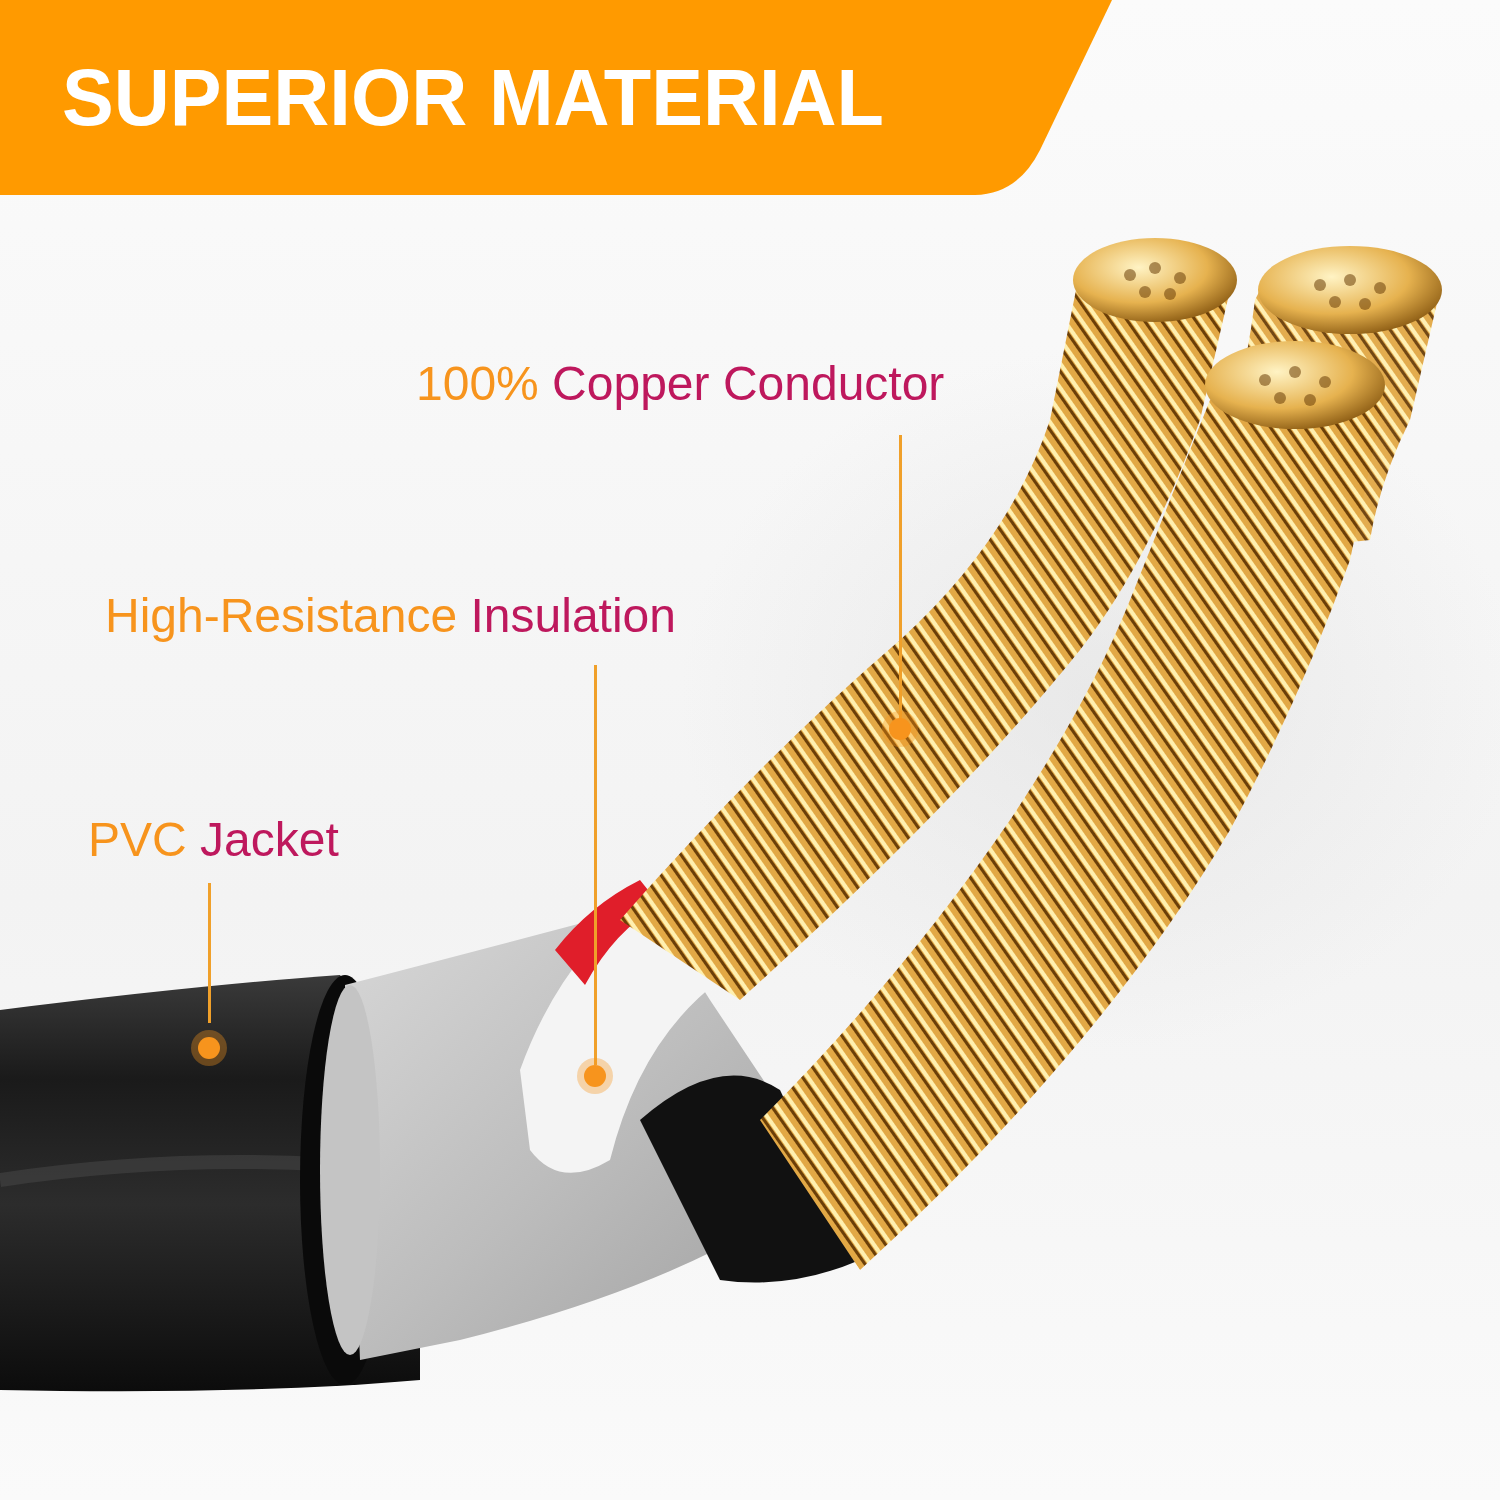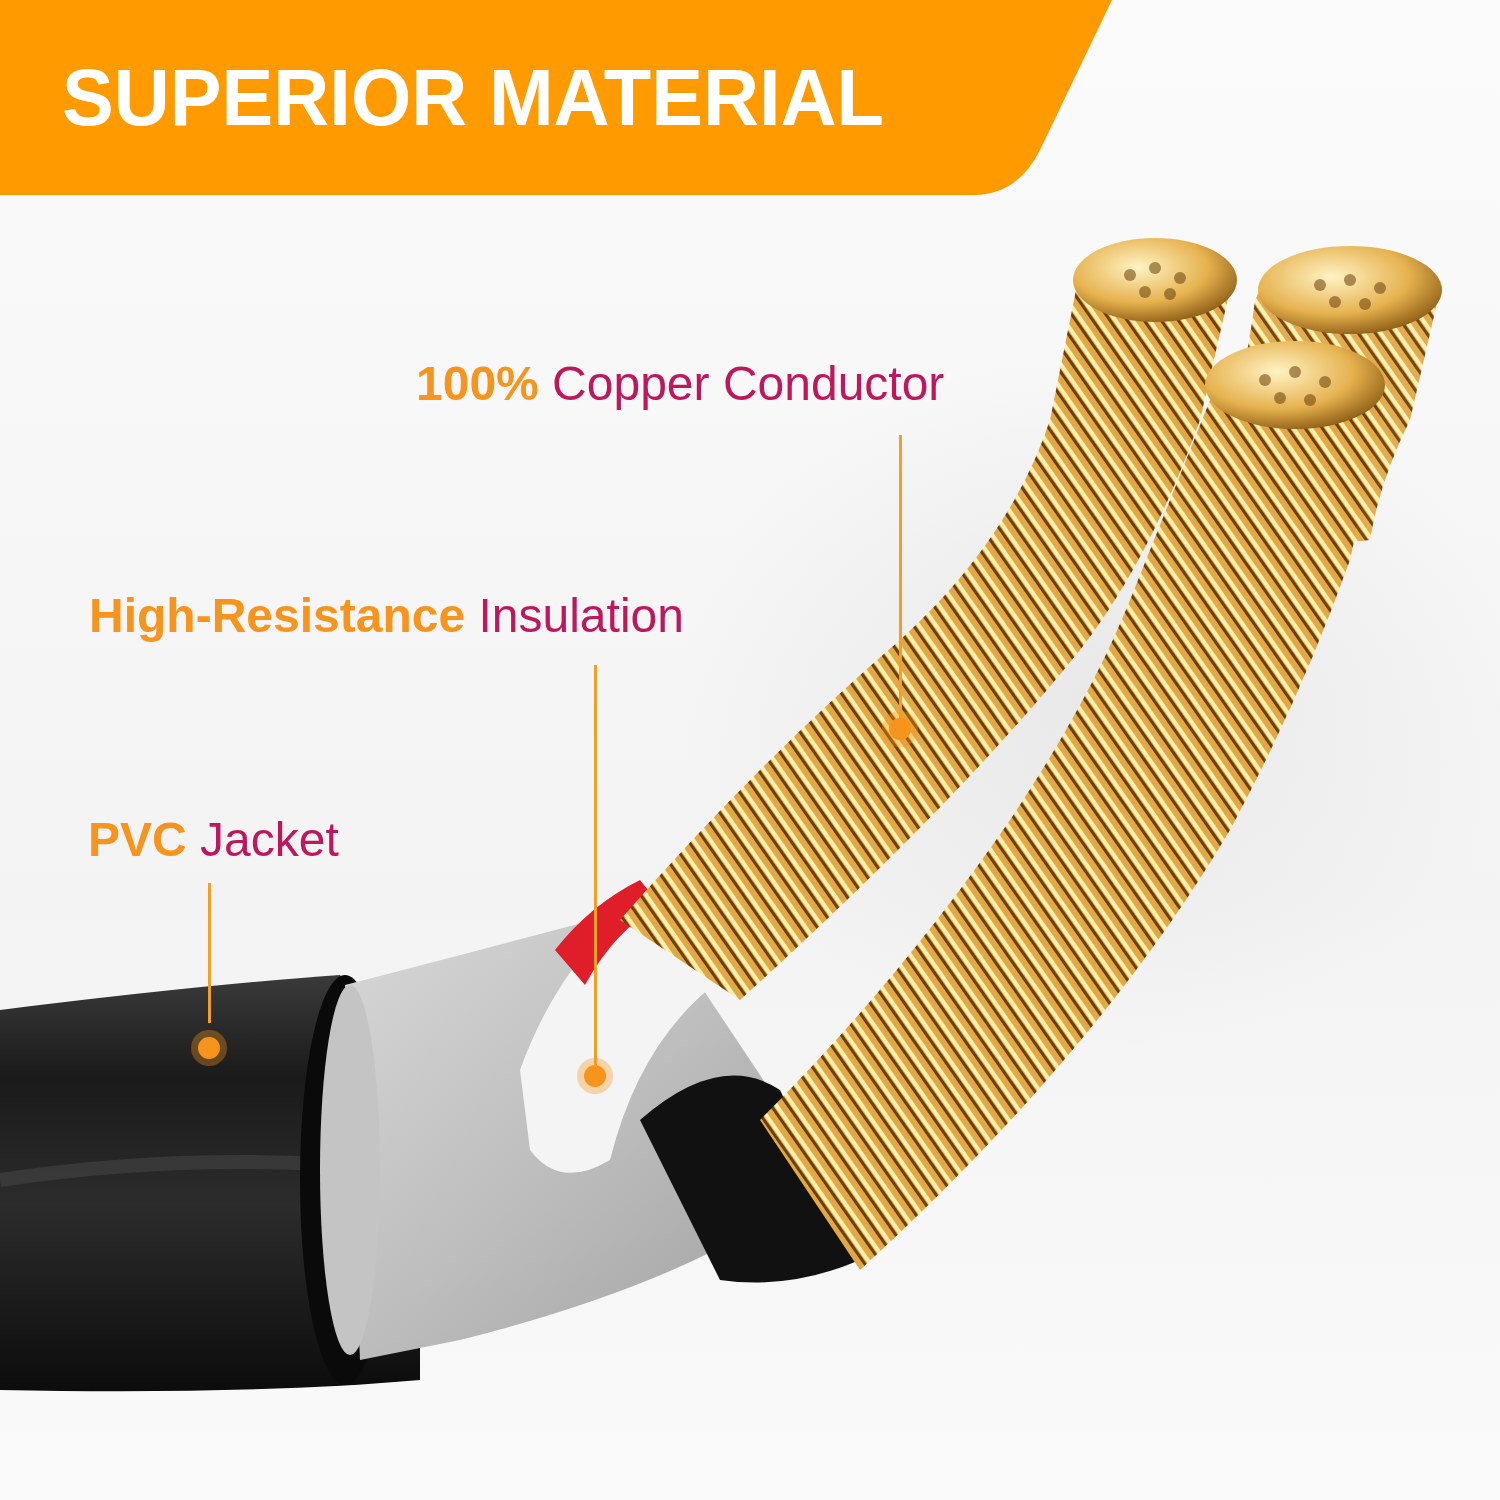--- a/index.html
+++ b/index.html
@@ -18,24 +18,24 @@
     position: absolute; left: 0; top: 0; width: 1120px; height: 197px;
   }
   .banner-title {
     position: absolute; left: 62px; top: 52px;
     font-size: 80px; font-weight: bold; color: #ffffff; letter-spacing: 0px;
     white-space: nowrap; transform: scaleX(0.97); transform-origin: left center;
   }
   .label {
     position: absolute; white-space: nowrap; font-size: 48px; line-height: 1;
   }
-  .label .accent { color: #f7941d; font-weight: bold; }
+  .label .accent { color: #f7941d; font-weight: normal; }
   .label .rest { color: #be185d; }
   .lbl-copper { left: 416px; top: 360px; }
-  .lbl-insul { left: 89px; top: 592px; }
+  .lbl-insul { left: 105px; top: 592px; }
   .lbl-pvc { left: 88px; top: 816px; }
   .illustration { position: absolute; left: 0; top: 0; width: 1500px; height: 1500px; }
   .callout-line { position: absolute; width: 3px; background: #f0a02a; }
   .callout-dot {
     position: absolute; width: 22px; height: 22px; border-radius: 50%;
     background: #f7941d; box-shadow: 0 0 0 7px rgba(247,148,29,0.35);
   }
 </style>
 </head>
 <body>

